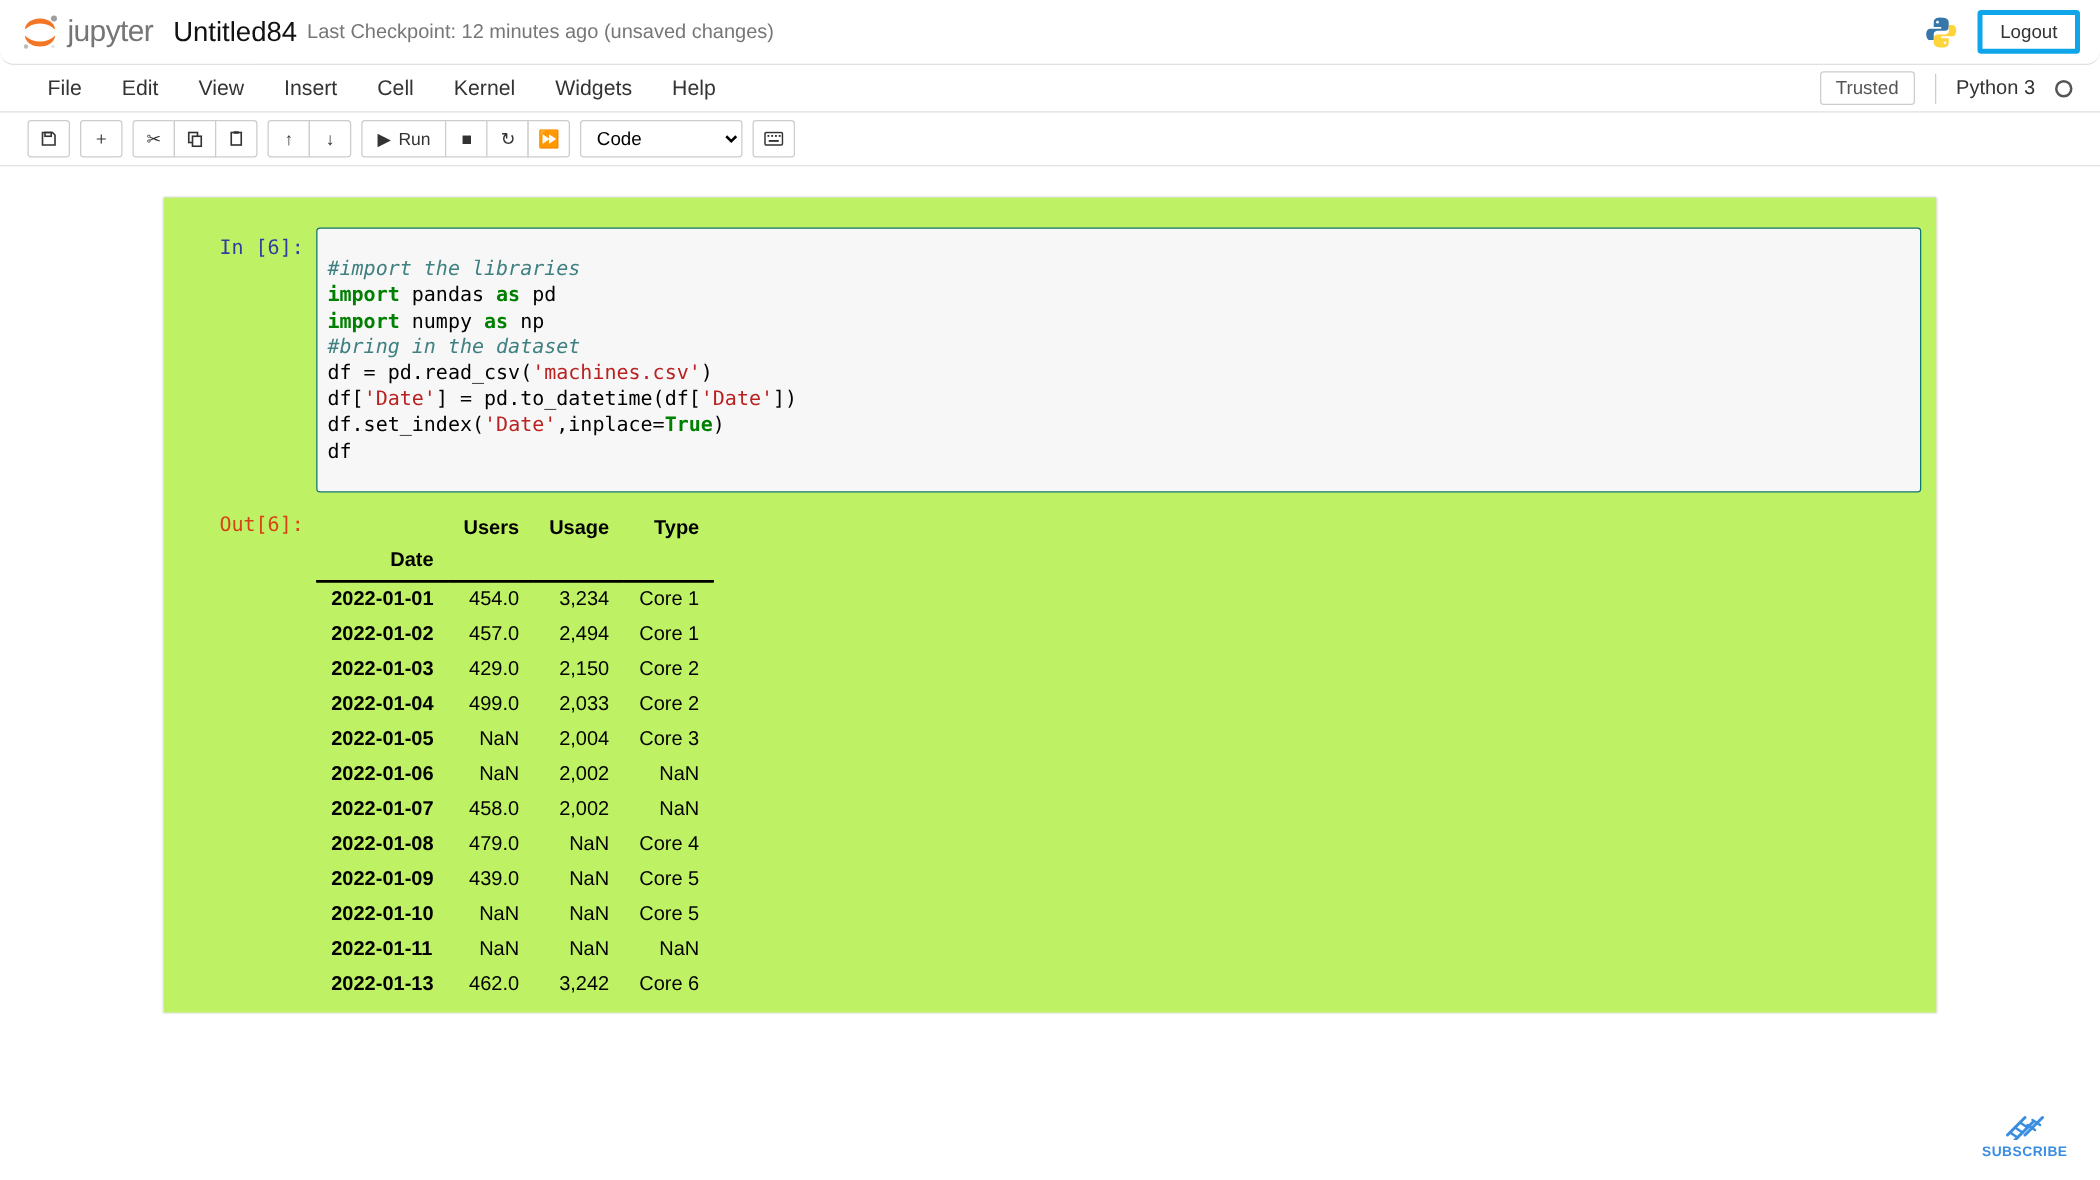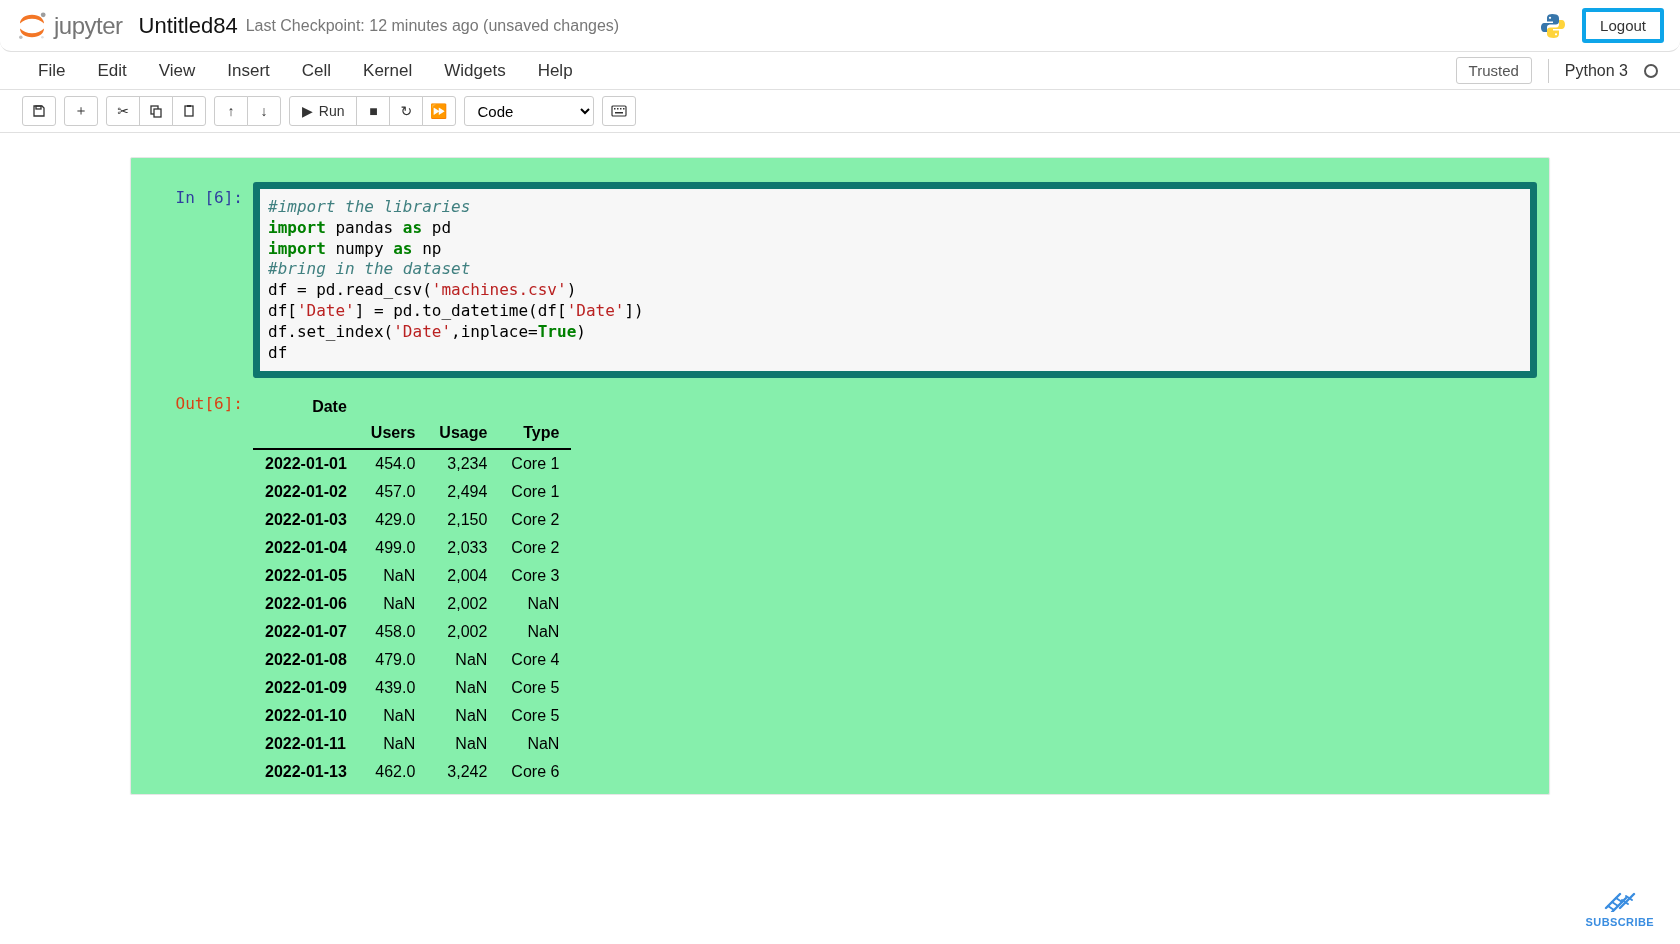--- a/index.html
+++ b/index.html
@@ -25,28 +25,28 @@
 
     .toolbar { display: flex; align-items: center; padding: 6px 22px; border-bottom: 1px solid #e0e0e0; gap: 8px; }
     .tool-group { display: flex; }
     .tool-btn { border: 1px solid #ccc; background: #fff; width: 34px; height: 30px; display: flex; align-items: center; justify-content: center; cursor: pointer; border-radius: 3px; font-size: 14px; color: #333; }
     .tool-group .tool-btn { border-radius: 0; margin-left: -1px; }
     .tool-group .tool-btn:first-child { border-radius: 3px 0 0 3px; margin-left: 0; }
     .tool-group .tool-btn:last-child { border-radius: 0 3px 3px 0; }
     .run-btn { width: auto; padding: 0 12px; gap: 6px; }
     .cell-type-select { border: 1px solid #ccc; height: 30px; width: 130px; padding: 0 8px; font-size: 15px; border-radius: 3px; background: #fff; }
 
-    .notebook-container { max-width: 1420px; margin: 24px auto 0; background: #86efac; border: 1px solid #e6e6e6; border-radius: 2px; padding: 24px 12px 8px; box-shadow: 0 1px 2px rgba(0,0,0,0.05); }
+    .notebook-container { max-width: 1420px; margin: 24px auto 0; background: #bef264; border: 1px solid #e6e6e6; border-radius: 2px; padding: 24px 12px 8px; box-shadow: 0 1px 2px rgba(0,0,0,0.05); }
 
     .cell { display: flex; align-items: flex-start; }
     .prompt { width: 110px; text-align: right; padding: 6px 10px 0 0; font-family: "DejaVu Sans Mono", Menlo, Consolas, monospace; font-size: 16px; flex-shrink: 0; }
     .prompt-in { color: #303F9F; }
     .prompt-out { color: #D84315; }
 
-    .input-area { flex: 1; border: 7px solid #0f766e; background: #f7f7f7; border-radius: 3px; padding: 8px 8px; }
+    .input-area { flex: 1; border: 1px solid #0f766e; background: #f7f7f7; border-radius: 3px; padding: 22px 8px; }
     .code { font-family: "DejaVu Sans Mono", Menlo, Consolas, monospace; font-size: 16px; white-space: pre; line-height: 1.3; }
     .c-comment { color: #408080; font-style: italic; }
     .c-keyword { color: #008000; font-weight: bold; }
     .c-string { color: #BA2121; }
     .c-bool { color: #008000; font-weight: bold; }
 
     .output-area { flex: 1; padding: 6px 0 0 0; }
     .dataframe { border-collapse: collapse; font-size: 16px; }
     .dataframe thead th { border-bottom: 1px solid #000; padding: 4px 12px; text-align: right; font-weight: bold; }
     .dataframe thead th:first-child { text-align: right; }
@@ -188,30 +188,30 @@
 <span>df</span></div>
     </div>
   </div>
 
   <div class="cell" style="margin-top:10px">
     <div class="prompt prompt-out">Out[6]:</div>
     <div class="output-area">
       <table class="dataframe">
         <thead>
           <tr>
+            <th></th>
+            <th>Users</th>
+            <th>Usage</th>
+            <th>Type</th>
+          </tr>
+          <tr>
             <th>Date</th>
             <th></th>
               <th></th>
               <th></th>
-          </tr>
-          <tr>
-            <th></th>
-            <th>Users</th>
-            <th>Usage</th>
-            <th>Type</th>
           </tr>
         </thead>
         <tbody id="df-body">
         <tr>
               <th>2022-01-01</th>
               <td>454.0</td>
               <td>3,234</td>
               <td>Core 1</td>
             </tr>
             <tr>

